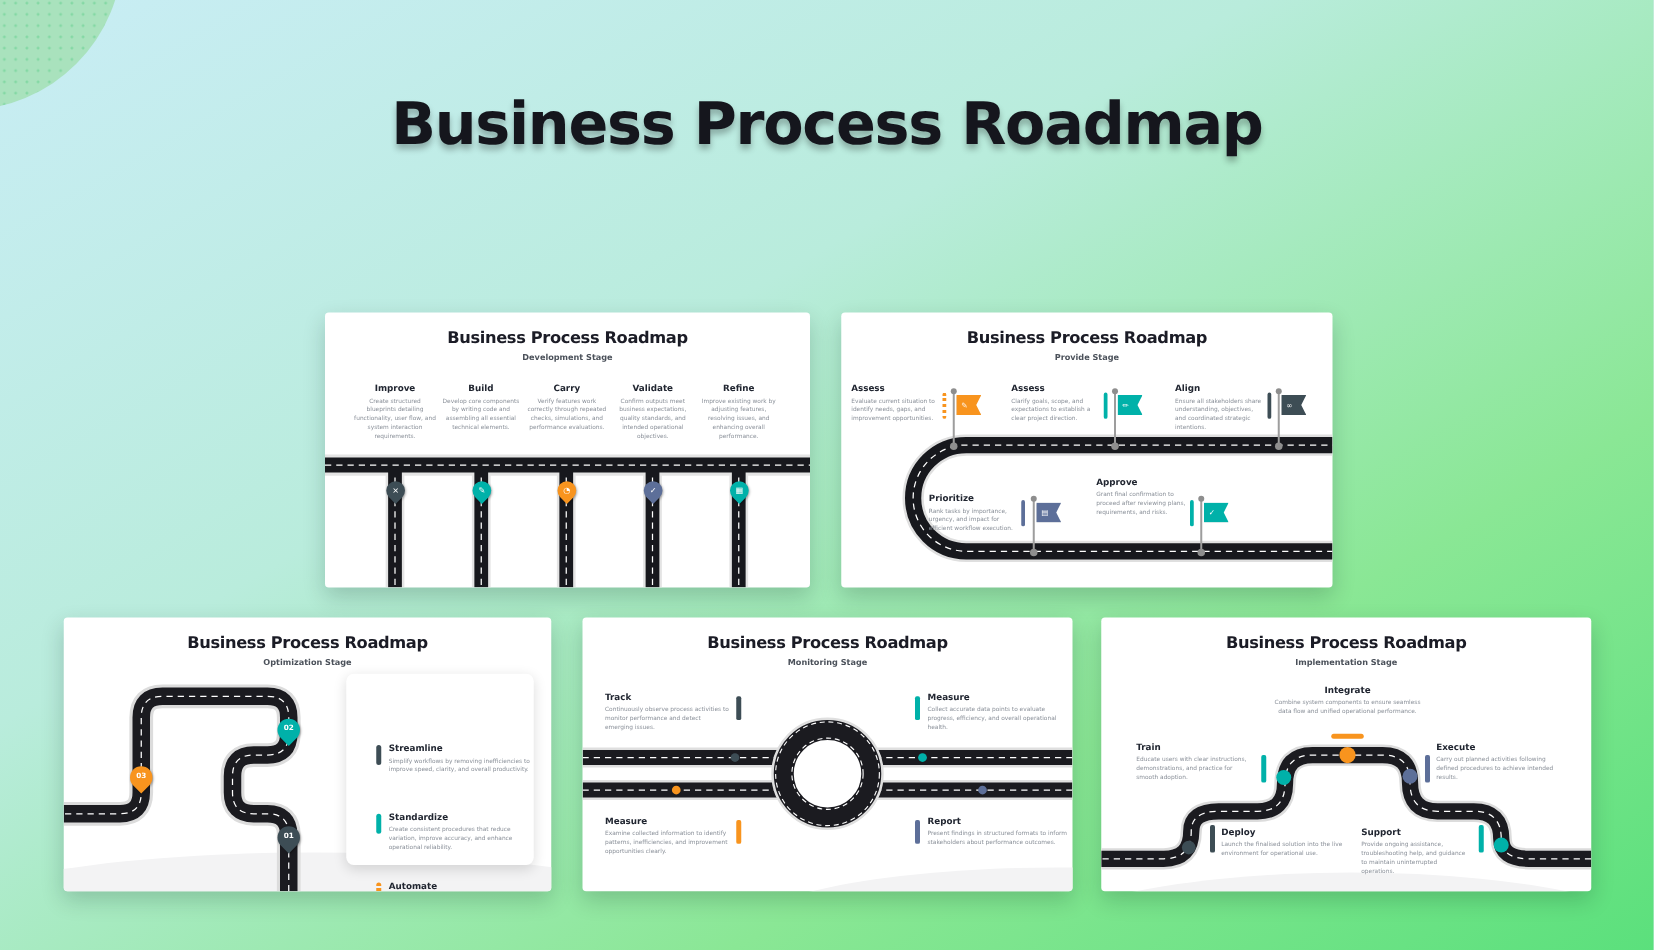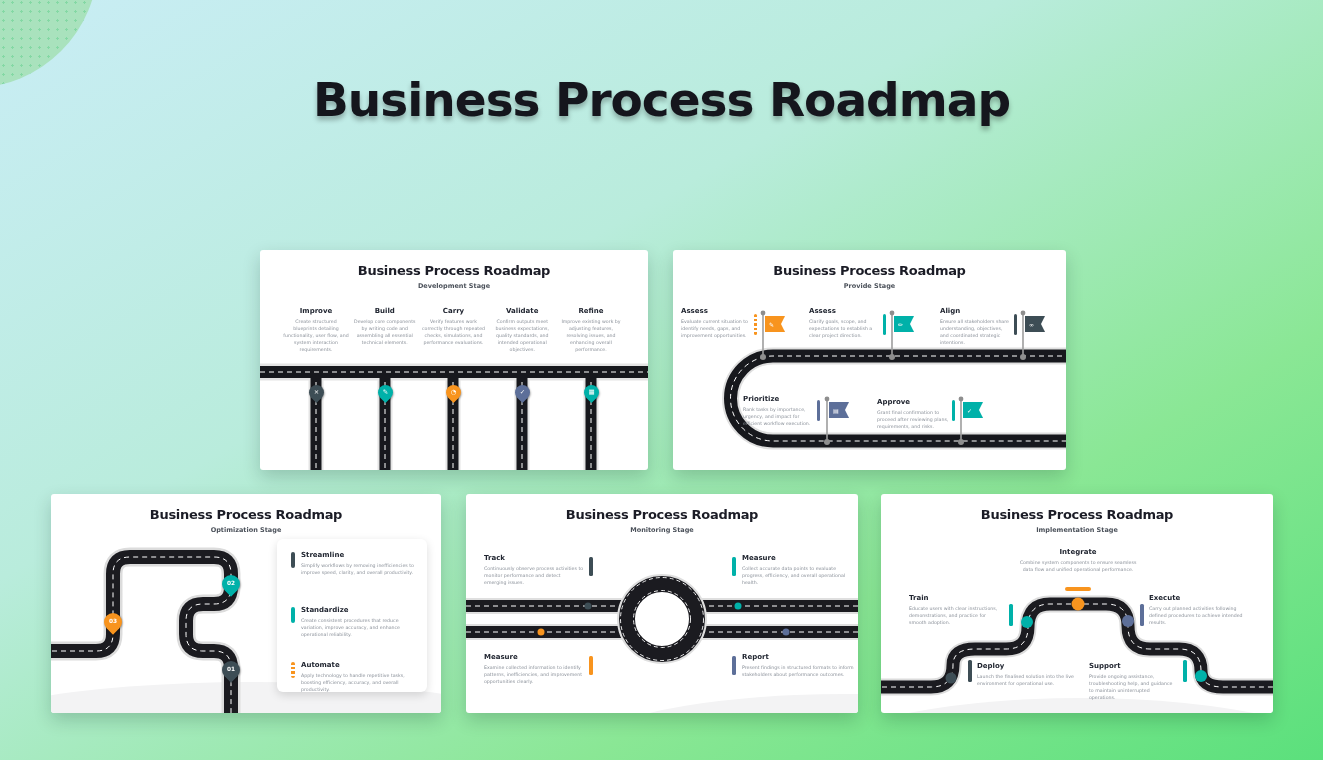--- a/index.html
+++ b/index.html
@@ -41,21 +41,21 @@
   .col{width:66px;text-align:center;}
   .col .lbl{margin-bottom:3px}
 
   .flag{position:absolute;width:20px;height:16px;
         clip-path:polygon(0 0,100% 0,80% 50%,100% 100%,0 100%);
         display:flex;align-items:center;box-shadow:0 1px 1px rgba(0,0,0,.2);}
   .flag>span{color:#fff;font-size:6px;margin-left:4px;}
 
   .opt-card{position:absolute;left:226px;top:45px;width:150px;height:153px;background:#fff;
         border-radius:6px;box-shadow:0 3px 10px rgba(0,0,0,.14);}
-  .opt-item{position:absolute;left:14px;width:126px;}
+  .opt-item{position:absolute;left:24px;width:126px;margin-top:44px;}
   .opt-item .ibar{position:absolute;left:0;top:1px;width:3.5px;height:16px;border-radius:2px;}
   .opt-item .ibody{margin-left:10px;}
 
   .wave{position:absolute;border-radius:50%;background:#f3f3f4;}
 </style>
 </head>
 <body>
 
 <div class="stage">
   <div class="deco-circle"></div>
@@ -185,21 +185,21 @@
 
     <div class="abs ta-r" style="left:70px;top:145px;width:71px">
       <h4 class="lbl">Prioritize</h4>
       <p class="txt">Rank tasks by importance, urgency, and impact for efficient workflow execution.</p>
     </div>
     <div class="bar c-blue" style="left:144px;top:150px"></div>
     <div class="flag c-blue" style="left:156px;top:152px">
         <span>▤</span>
       </div>
 
-    <div class="abs ta-r" style="left:204px;top:148px;width:72px">
+    <div class="abs ta-r" style="left:204px;top:132px;width:72px">
       <h4 class="lbl">Approve</h4>
       <p class="txt">Grant final confirmation to proceed after reviewing plans, requirements, and risks.</p>
     </div>
     <div class="bar c-teal" style="left:279px;top:150px"></div>
     <div class="flag c-teal" style="left:290px;top:152px">
         <span>✓</span>
       </div>
   </section>
 
   <section class="slide" style="left:51px;top:494px;width:390px;height:219px">

